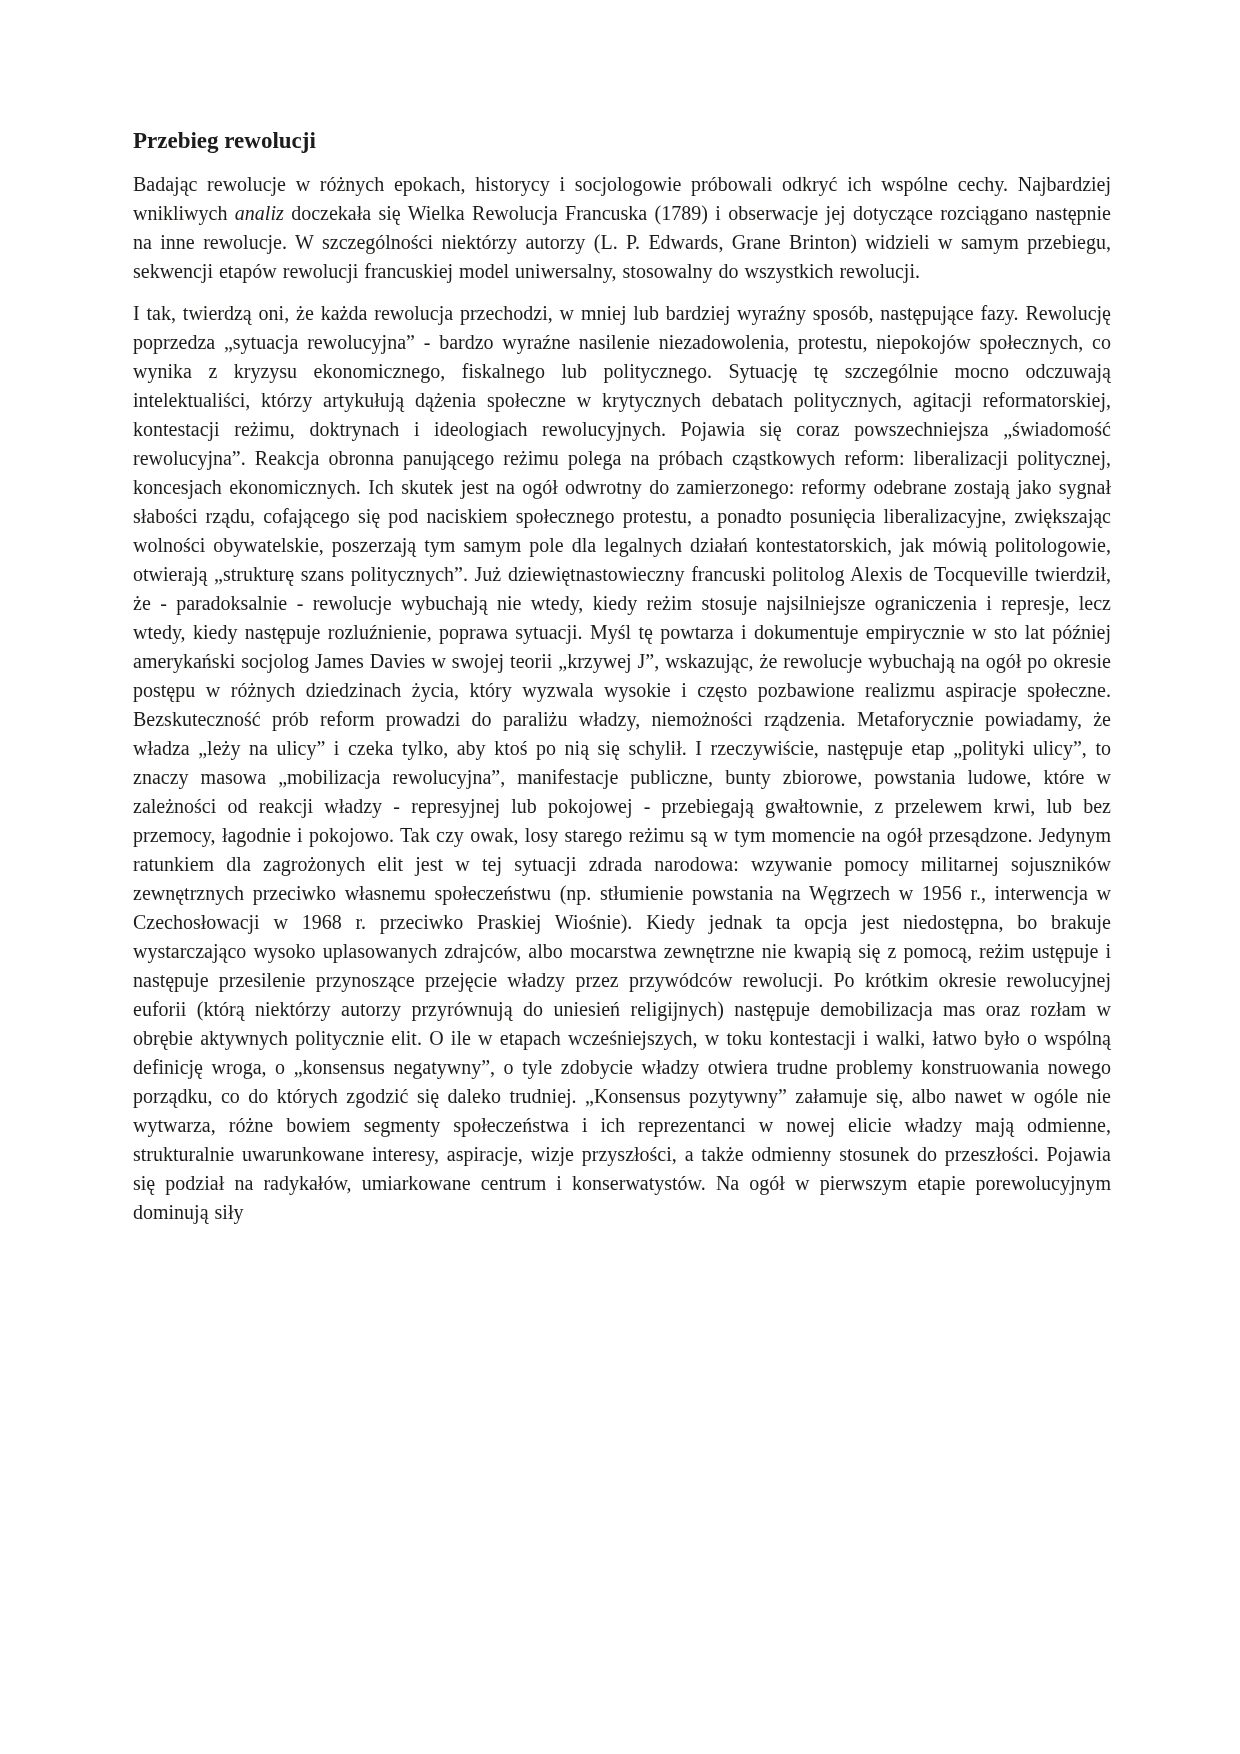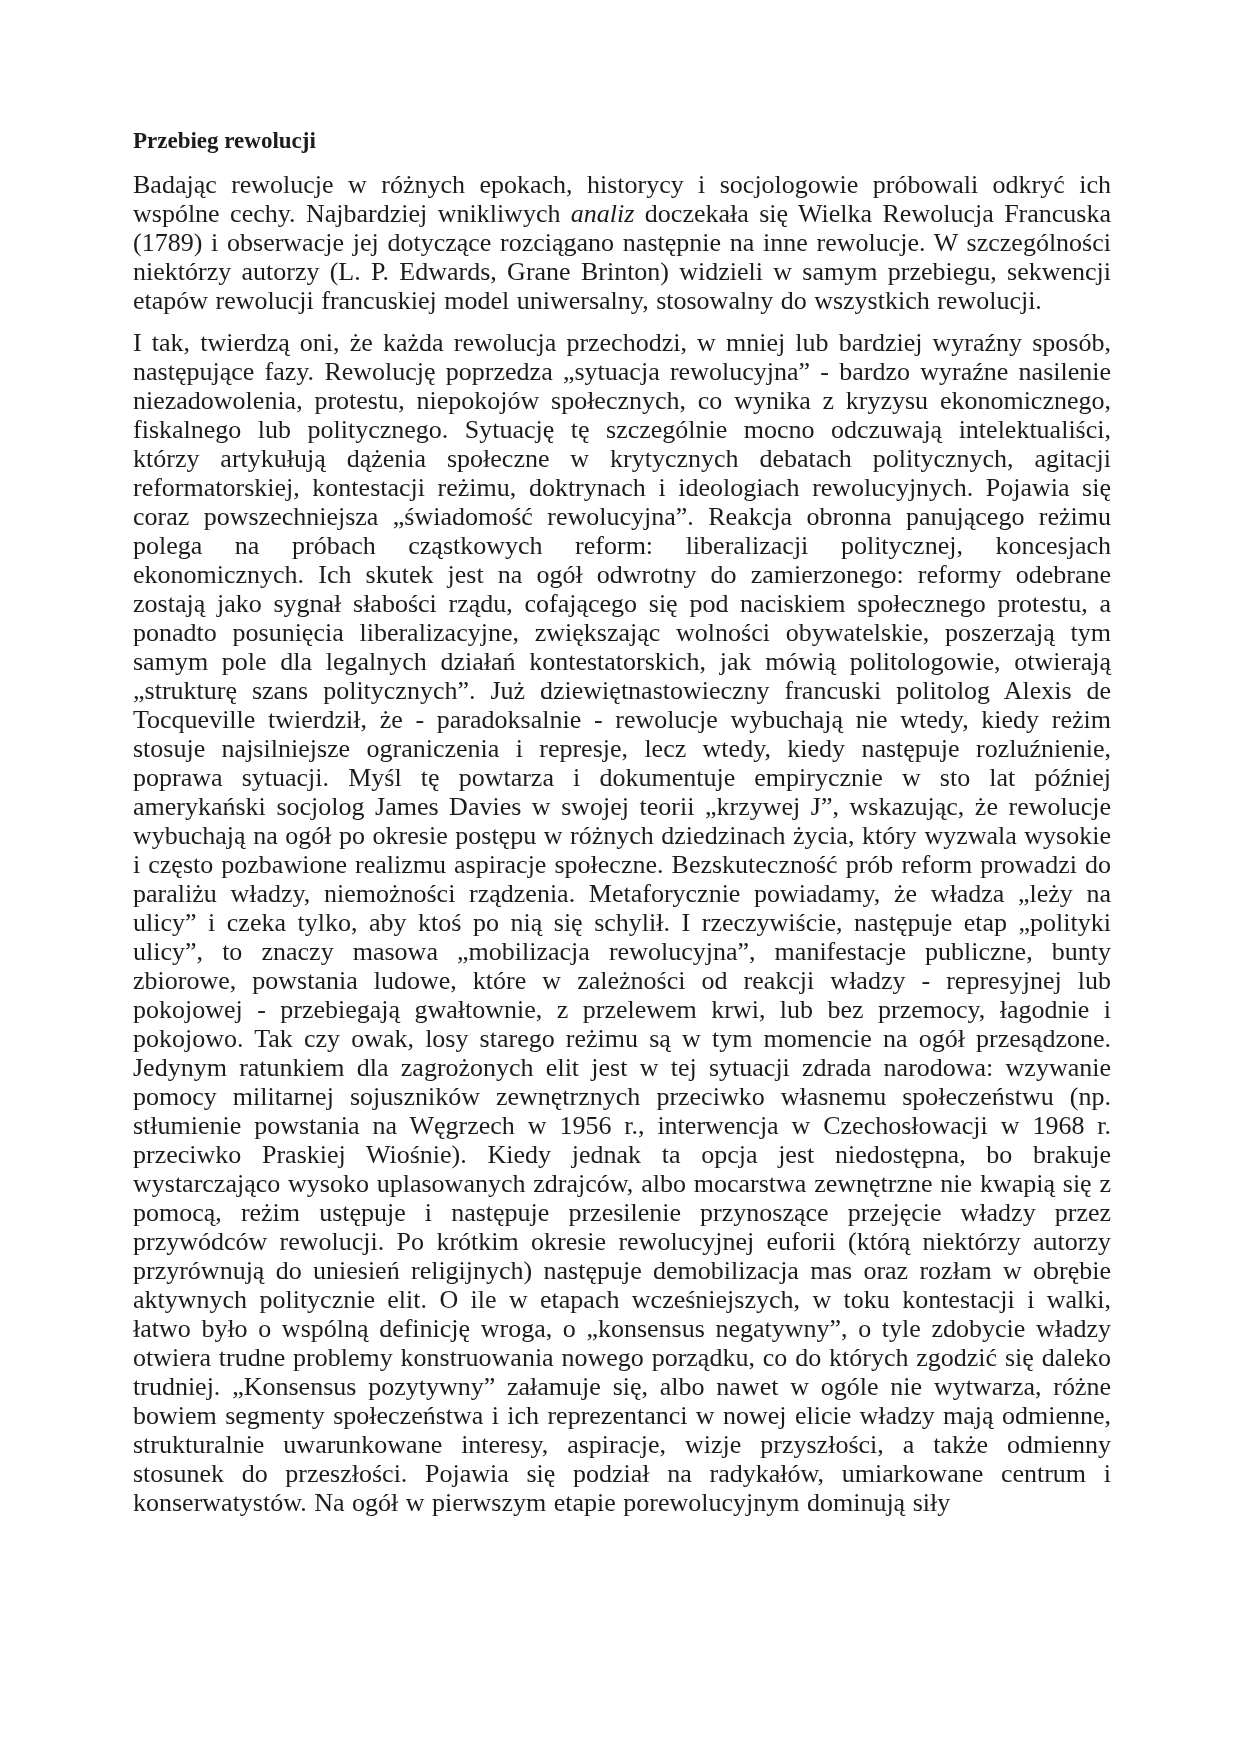--- a/index.html
+++ b/index.html
@@ -18,21 +18,21 @@
     color: #1e1c1a;
   }
   .doc-title {
     font-size: 23px;
     line-height: 29px;
     font-weight: bold;
     margin: 0 0 15px 0;
     text-align: left;
   }
   .doc-para {
-    font-size: 26px;
+    font-size: 20px;
     line-height: 29px;
     text-align: justify;
     margin: 0 0 13px 0;
     word-spacing: 1px;
   }
   .doc-para:last-child {
     margin-bottom: 16px;
   }
   .italic-word {
     font-style: italic;

